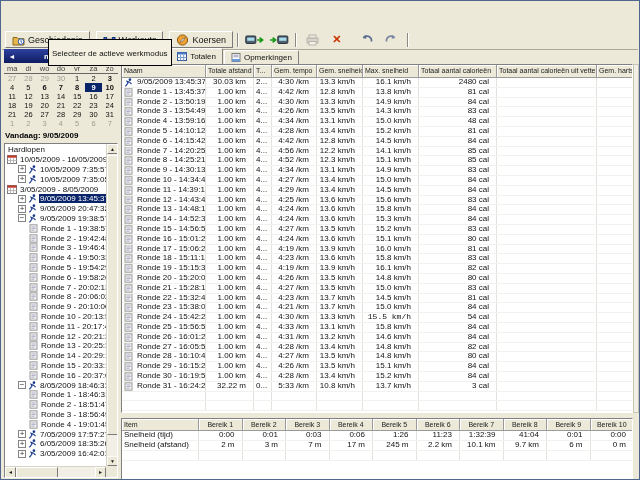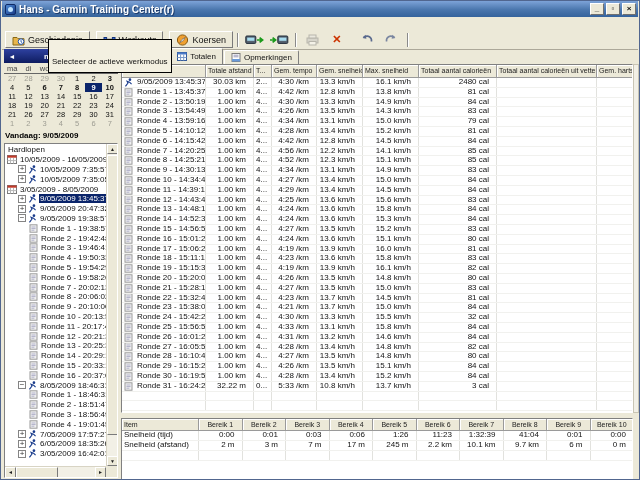--- a/index.html
+++ b/index.html
@@ -33,21 +33,21 @@
     display:flex; align-items:center; padding:0 3px; border-bottom:1px solid #aca899; }
   .tbtn { height:17px; display:flex; align-items:center; gap:3px; padding:0 6px; font-size:9px;
     color:#111; background:#ece9d8; border:1px solid; border-color:#ffffff #7a7a7a #7a7a7a #ffffff; white-space:nowrap; }
   .tsep { width:2px; height:14px; border-left:1px solid #8a8a8a; border-right:1px solid #ffffff; margin:0 4px; }
   .ibtn { width:24px; height:17px; display:flex; align-items:center; justify-content:center; }
   .ibtn.disabled { opacity:.4; filter:grayscale(1); }
   .xglyph { color:#cc3300; font-size:11px; font-weight:bold; line-height:11px; }
 
   
   .tooltip { position:absolute; left:47px; top:38px; height:27px; background:#f3f0e1;
-    border:1px solid #000; font-size:8px; line-height:11px; padding:16px 3px; z-index:60;
+    border:1px solid #000; font-size:8px; line-height:11px; padding:8px 3px; z-index:60;
     white-space:nowrap; color:#111; }
 
   
   .calendar { position:absolute; left:3px; top:48px; width:114px; background:#ece9d8; z-index:5; }
   .cal-header { height:14px; background:linear-gradient(180deg,#2e41a0,#0e1c60); color:#fff;
     display:flex; align-items:center; padding:0 3px; font-size:8px; font-weight:bold; }
   .cal-title { flex:1; text-align:center; }
   .cal-nav { font-size:7px; color:#fff; width:10px; text-align:center; }
   .cal-dayhdr { display:flex; border-bottom:1px solid #666; }
   .cal-dayhdr span { width:16.28px; text-align:center; font-size:7.5px; color:#444; padding:1px 0 0; }
@@ -105,29 +105,20 @@
     border:1px solid; border-color:#808080 #fff #fff #808080; overflow:hidden; }
   .ranges-panel .thead { height:12px; }
   .ranges-panel .trow { height:10px; }
   .th.center { text-align:center; }
 </style>
 </head>
 <body>
 
 <div id="win">
 
-  <div class="titlebar">
-    <span class="app-icon"></span>
-    <span class="title-text">Hans - Garmin Training Center(r)</span>
-    <span class="win-btns">
-      <span class="win-btn">_</span>
-      <span class="win-btn">▫</span>
-      <span class="win-btn">×</span>
-    </span>
-  </div>
 
 
   <div class="toolbar">
     <div class="tbtn">
       <span class="tab-icon" id="ic-history">
           <svg width="13" height="12" viewBox="0 0 13 12">
             <path d="M1 3.5 h4 l1 1.2 h6 v6.3 h-11 z" fill="#e8b64c" stroke="#8a6914"></path>
             <circle cx="9" cy="7.6" r="2.8" fill="#fff" stroke="#2255aa"></circle>
             <path d="M9 6.2 v1.6 l1.2 0.8" stroke="#2255aa" fill="none"></path>
           </svg>
@@ -765,21 +756,21 @@
                 <line x1="2.4" y1="6.2" x2="5.4" y2="6.2" stroke="#b0b0c8"></line>
               </svg>
             </span>
             <span>Ronde 4 - 13:59:16</span>
           </div>
           <div class="td num" style="width: 48px;">1.00 km</div>
           <div class="td" style="width: 18px;">4...</div>
           <div class="td num" style="width: 45px;">4:34 /km</div>
           <div class="td num" style="width: 46px;">13.1 km/h</div>
           <div class="td num" style="width: 56px;">15.0 km/h</div>
-          <div class="td num" style="width: 78px;">79 cal</div>
+          <div class="td num" style="width: 78px;">48 cal</div>
           <div class="td num" style="width: 100px;"></div>
           <div class="td num" style="width: 37px;"></div>
         </div>
         <div class="trow">
           <div class="td name" style="width: 84px;">
             <span class="tree-icon">
               <svg width="9" height="9" viewBox="0 0 9 9">
                 <rect x="1" y="0.8" width="7" height="7.4" fill="#f2f2f2" stroke="#9a9a9a"></rect>
                 <line x1="2.4" y1="3" x2="6.6" y2="3" stroke="#b0b0c8"></line>
                 <line x1="2.4" y1="4.6" x2="6.6" y2="4.6" stroke="#b0b0c8"></line>
@@ -1184,22 +1175,22 @@
                 <line x1="2.4" y1="4.6" x2="6.6" y2="4.6" stroke="#b0b0c8"></line>
                 <line x1="2.4" y1="6.2" x2="5.4" y2="6.2" stroke="#b0b0c8"></line>
               </svg>
             </span>
             <span>Ronde 24 - 15:42:28</span>
           </div>
           <div class="td num" style="width: 48px;">1.00 km</div>
           <div class="td" style="width: 18px;">4...</div>
           <div class="td num" style="width: 45px;">4:30 /km</div>
           <div class="td num" style="width: 46px;">13.3 km/h</div>
-          <div class="td num" style="width: 56px;">15.5 km/h</div>
-          <div class="td num" style="width: 78px;">32 cal</div>
+          <div class="td num" style="width: 56px; font-family: Liberation Mono, monospace;">15.5 km/h</div>
+          <div class="td num" style="width: 78px;">54 cal</div>
           <div class="td num" style="width: 100px;"></div>
           <div class="td num" style="width: 37px;"></div>
         </div>
         <div class="trow">
           <div class="td name" style="width: 84px;">
             <span class="tree-icon">
               <svg width="9" height="9" viewBox="0 0 9 9">
                 <rect x="1" y="0.8" width="7" height="7.4" fill="#f2f2f2" stroke="#9a9a9a"></rect>
                 <line x1="2.4" y1="3" x2="6.6" y2="3" stroke="#b0b0c8"></line>
                 <line x1="2.4" y1="4.6" x2="6.6" y2="4.6" stroke="#b0b0c8"></line>

